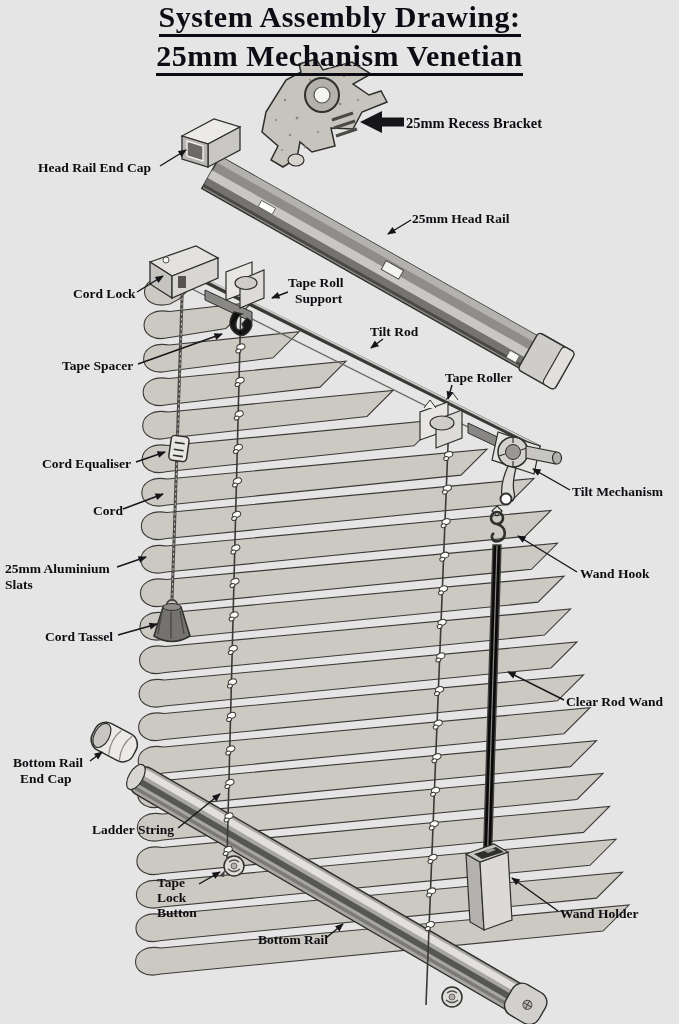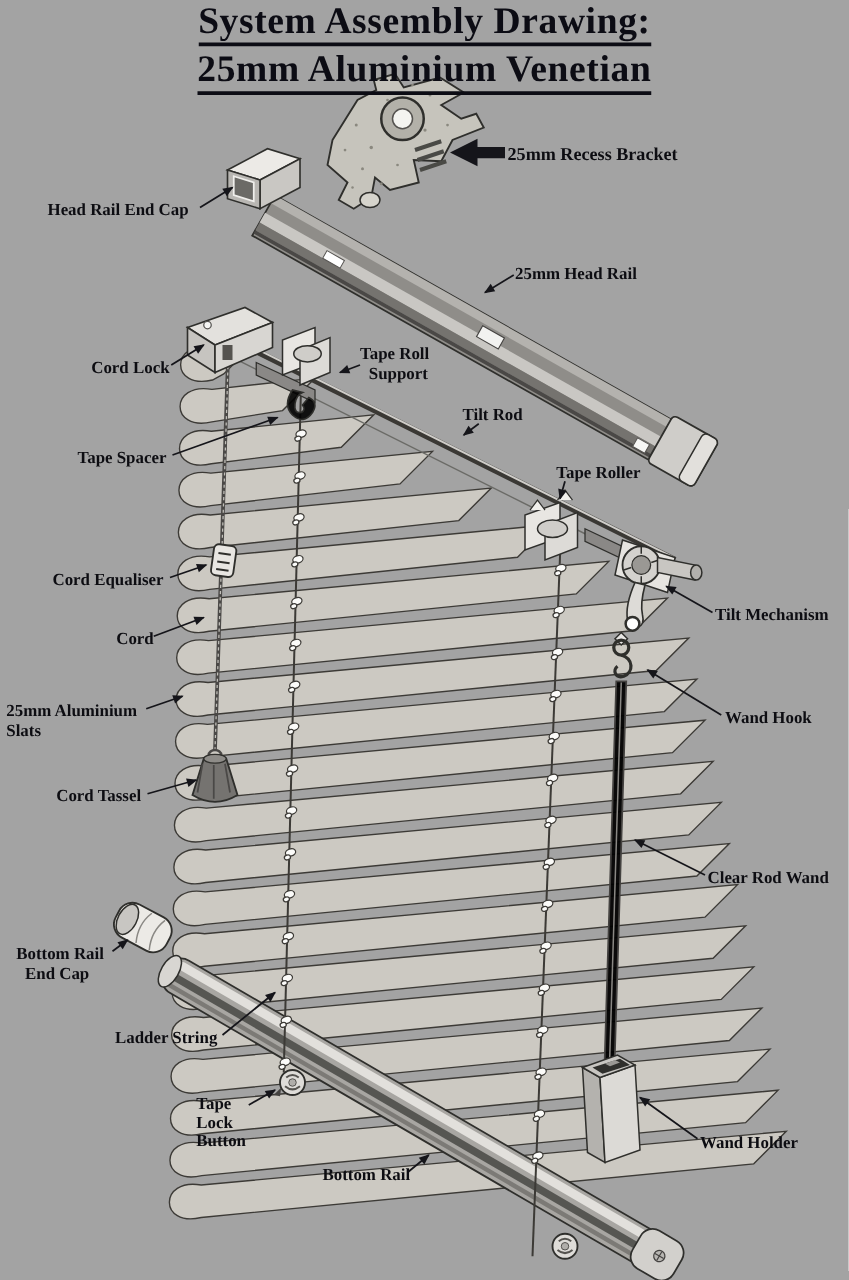--- a/index.html
+++ b/index.html
@@ -1,36 +1,36 @@
 <!DOCTYPE html>
 <html><head>
 <meta charset="utf-8">
 <style>
   html,body{margin:0;padding:0;background:#ffffff;}
-  #page{position:relative;width:679px;height:1024px;background:#a3a3a3;overflow:hidden;
+  #page{position:relative;width:679px;height:1024px;background:#e5e5e5;overflow:hidden;
         font-family:"Liberation Serif",serif;}
   #title{position:absolute;top:0;left:0;width:100%;text-align:center;z-index:5;}
   #title .tline{display:block;line-height:34px;}
   #title .u{display:inline-block;font-weight:bold;font-size:30px;letter-spacing:0.5px;
             color:#0c0c14;border-bottom:3px solid #0c0c14;padding-bottom:0px;}
   svg{position:absolute;top:0;left:0;}
   .slat{fill:#ccc9c2;stroke:#3c3a36;stroke-width:1.1;}
   .clip ellipse{fill:#fbfbf9;stroke:#3c3a36;stroke-width:1;}
   .lead{stroke:#15151a;stroke-width:1.4;fill:none;}
   .lbl{font-family:"Liberation Serif",serif;font-weight:bold;font-size:13.5px;fill:#0d0d12;}
   .lblBig{font-family:"Liberation Serif",serif;font-weight:bold;font-size:14.5px;fill:#0d0d12;}
 </style>
 </head>
 <body>
 
 <div id="page">
 
   <div id="title">
     <span class="tline"><span class="u">System Assembly Drawing:</span></span>
-    <span class="tline"><span class="u">25mm Aluminium Venetian</span></span>
+    <span class="tline"><span class="u">25mm Mechanism Venetian</span></span>
   </div>
 
   <svg width="679" height="1024" viewBox="0 0 679 1024">
     <defs>
       <marker id="ah" markerWidth="10" markerHeight="9" refX="8" refY="4.2" orient="auto" markerUnits="userSpaceOnUse">
         <path d="M0.5,0.8 L9,4.2 L0.5,7.8 Z" fill="#15151a"></path>
       </marker>
     </defs>
 
     <g transform="translate(219,158) rotate(29.5)">

